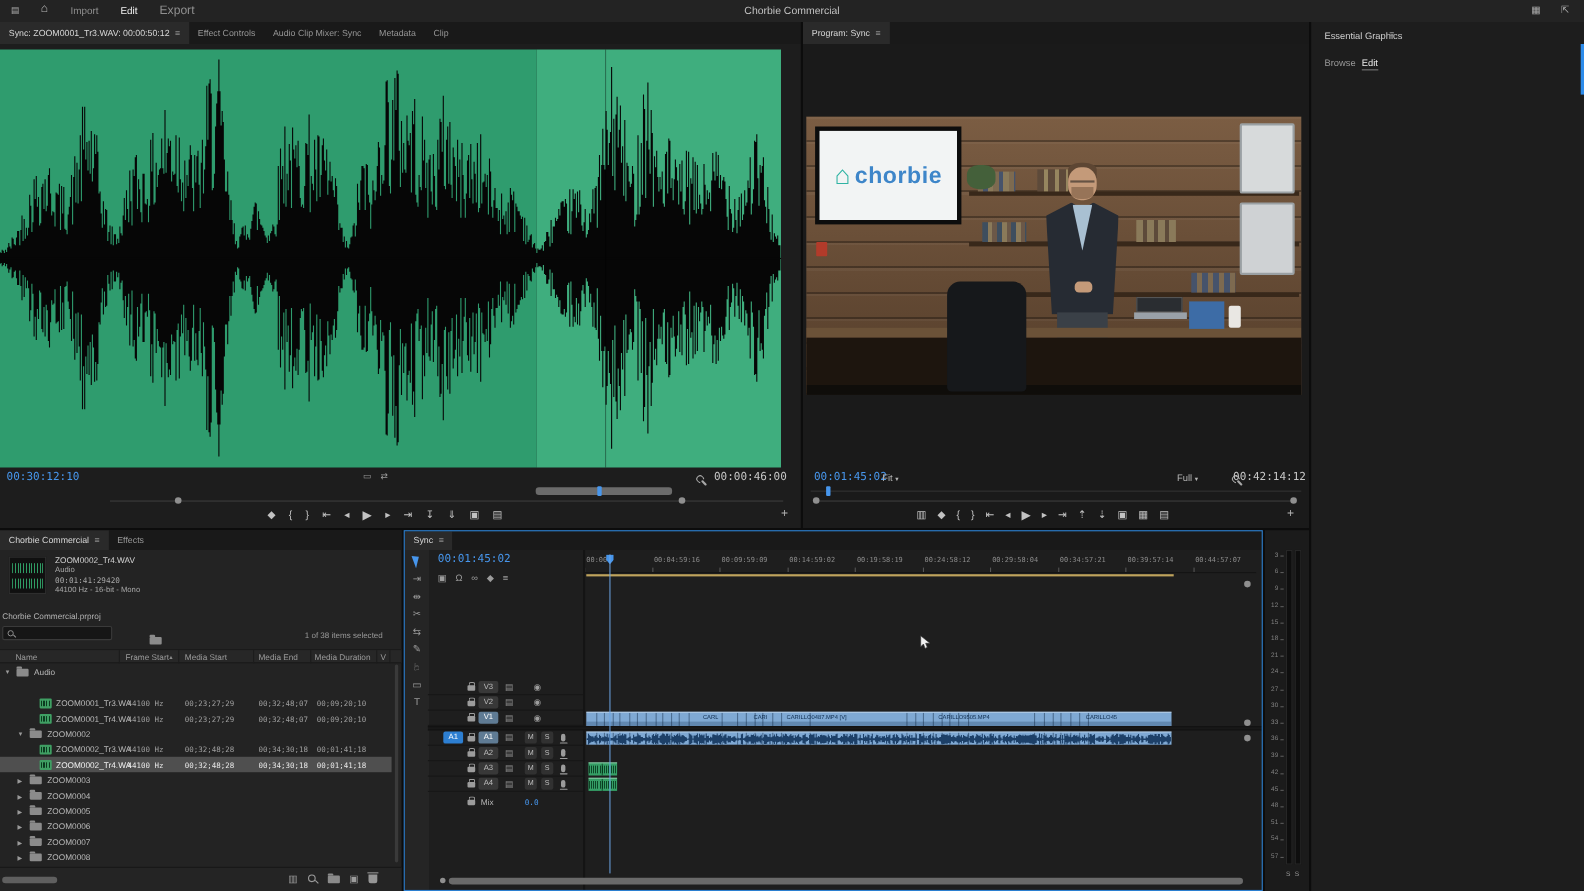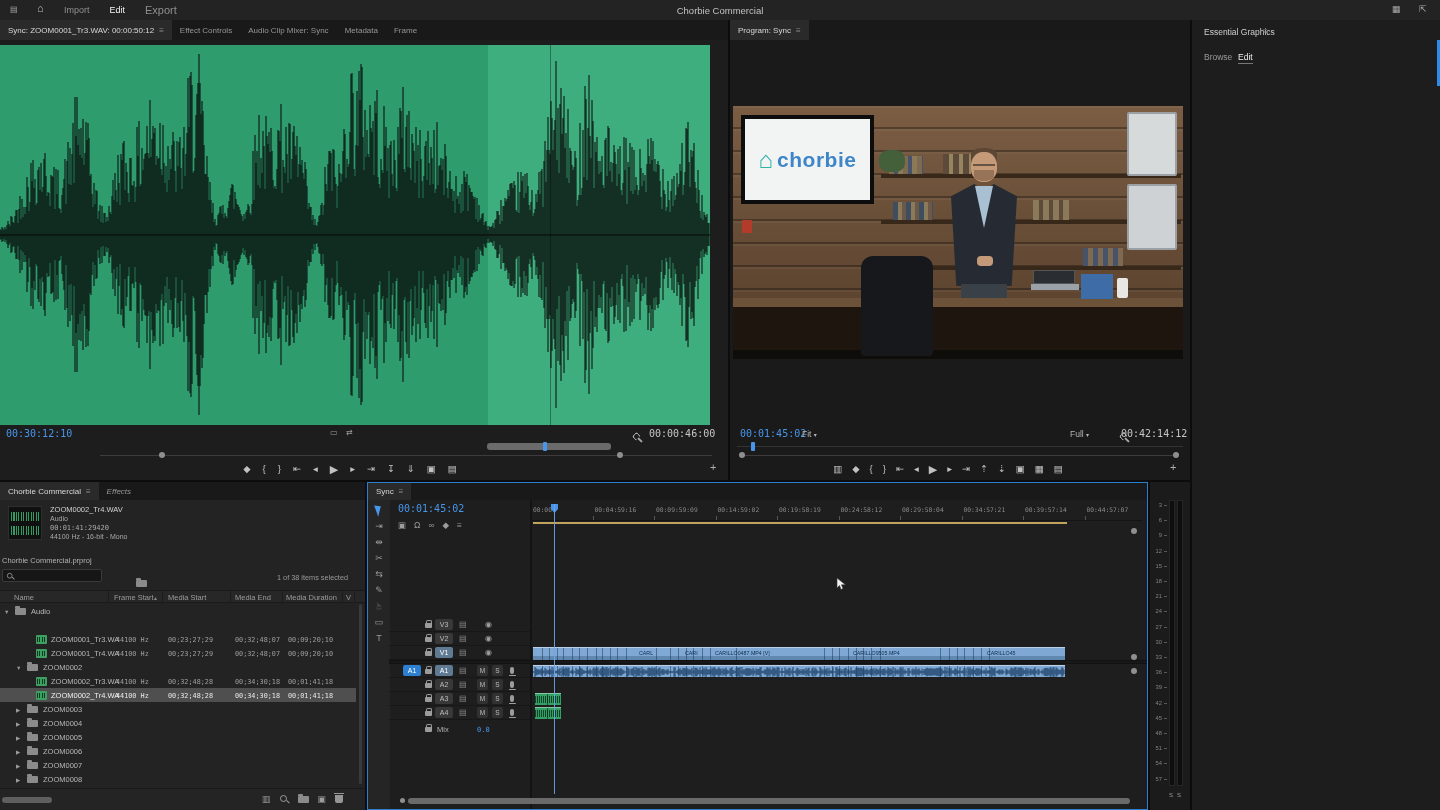--- a/index.html
+++ b/index.html
@@ -57,21 +57,21 @@
       <div class="tab">
         <span>Effect Controls</span>
       </div>
       <div class="tab">
         <span>Audio Clip Mixer: Sync</span>
       </div>
       <div class="tab">
         <span>Metadata</span>
       </div>
       <div class="tab">
-        <span>Frame</span>
+        <span>Clip</span>
       </div>
     </div>
   <div class="tabrow" style="left:730px;top:20px;width:460px">
     <div class="tab active">
         <span>Program: Sync</span>
         <span class="hamb">≡</span>
       </div>
   </div>
 
   
@@ -189,21 +189,21 @@
   <span class="abs" style="left:1238px;top:52px;font-size:8.5px;color:#ececec;border-bottom:1px solid #777;padding-bottom:1px">Edit</span>
   <div class="abs" style="left:1437px;top:40px;width:3px;height:46px;background:#2d8ceb"></div>
 
   
   <div class="abs" style="left:0;top:482px;width:365px;height:328px;background:#232323"></div>
   <div class="tabrow" id="proj-tabs" style="left:0;top:482px;width:365px;height:18px">
       <div class="tab active" style="height: 18px;">
         <span>Chorbie Commercial</span>
         <span class="hamb">≡</span>
       </div>
-      <div class="tab" style="height: 18px; font-style: italic;">
+      <div class="tab" style="height: 18px;">
         <span>Effects</span>
       </div>
     </div>
   <div class="abs" style="left:8px;top:506px;width:34px;height:34px;background:#101010;border:1px solid #2e2e2e">
     <div style="position:absolute;left:2px;top:5px;right:2px;height:9px;background:repeating-linear-gradient(90deg,#2f9c64 0 1px,rgba(0,0,0,0) 1px 2.5px)"></div>
     <div style="position:absolute;left:2px;top:19px;right:2px;height:9px;background:repeating-linear-gradient(90deg,#2f9c64 0 1px,rgba(0,0,0,0) 1px 2.5px)"></div>
   </div>
   <span class="abs" style="left:50px;top:505px;font-size:7.5px;color:#d2d2d2">ZOOM0002_Tr4.WAV</span>
   <span class="abs" style="left:50px;top:515px;font-size:7px;color:#a8a8a8">Audio</span>
   <span class="abs mono" style="left:50px;top:524px;font-size:7px;color:#a8a8a8">00:01:41:29420</span>

